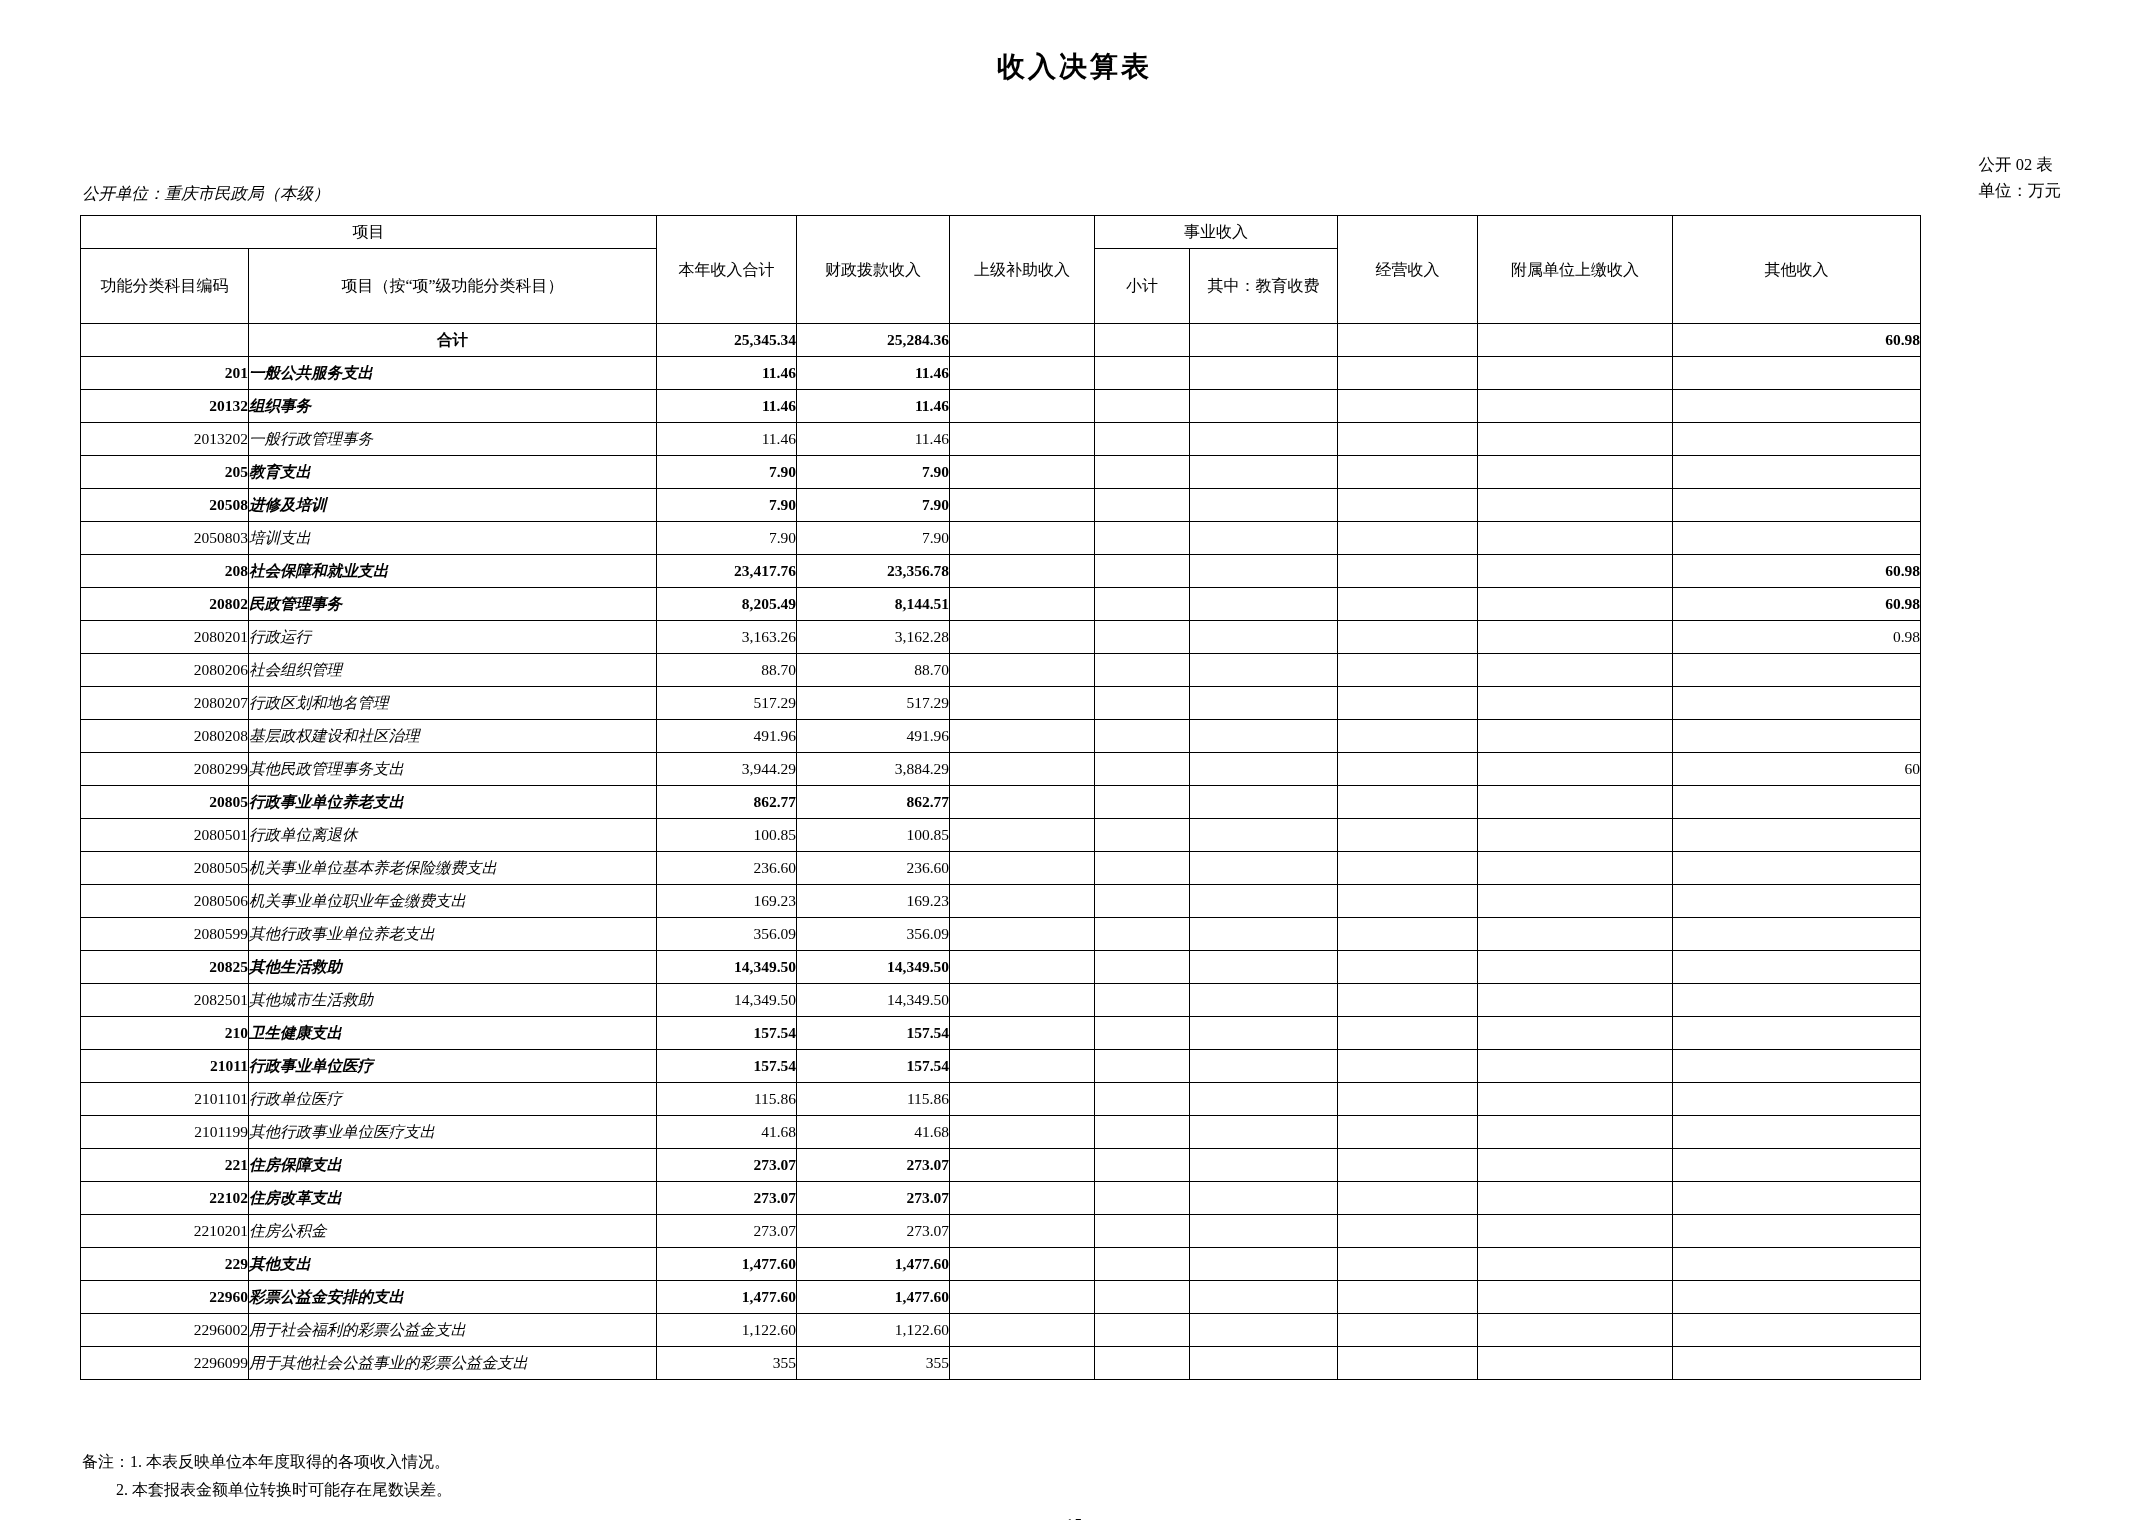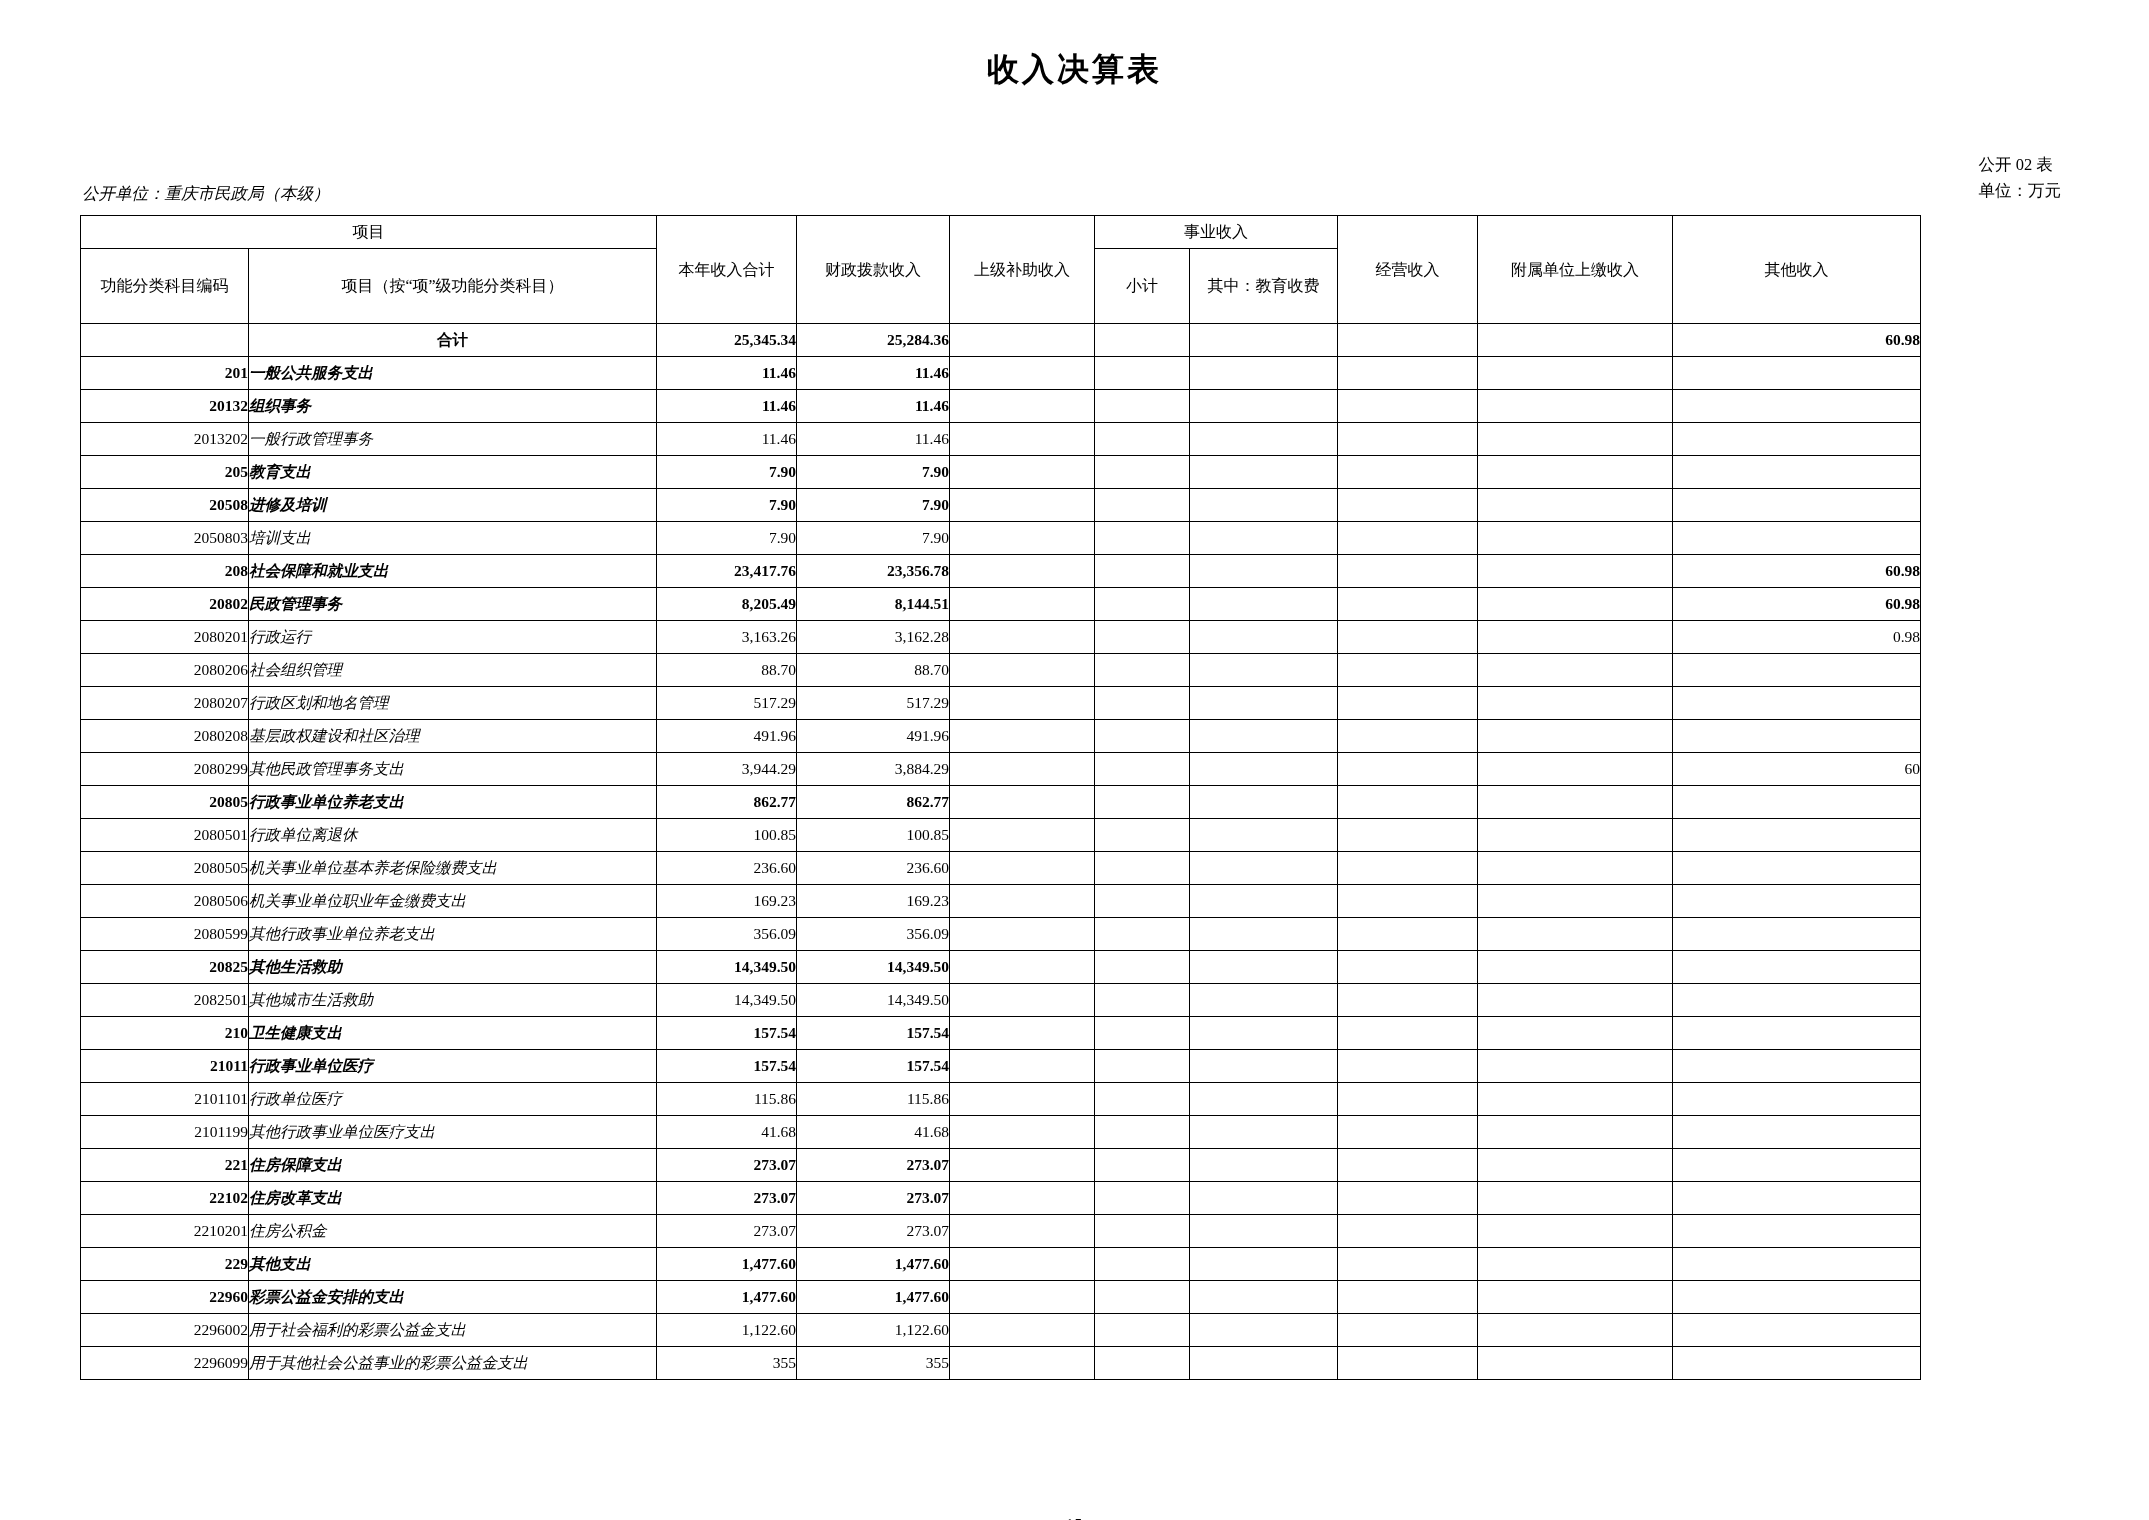--- a/index.html
+++ b/index.html
@@ -16,21 +16,21 @@
   }
   .page {
     position: relative;
     width: 2149px;
     height: 1520px;
     box-sizing: border-box;
     padding: 0;
   }
   .doc-title {
     text-align: center;
-    font-size: 32px;
+    font-size: 28px;
     font-weight: 700;
     letter-spacing: 3px;
     margin-top: 48px;
     margin-bottom: 0;
     font-family: "Liberation Serif", "DejaVu Serif", serif;
   }
   .meta-right {
     position: absolute;
     right: 88px;
     top: 104px;
@@ -544,15 +544,19 @@
           <td class="num"></td>
           <td class="num"></td>
           <td class="num"></td>
           <td class="num"></td>
           <td class="num"></td>
           <td class="num"></td>
         </tr>
       </tbody>
   </table>
 
+  <div class="notes">
+    <div>备注：1. 本表反映单位本年度取得的各项收入情况。</div>
+    <div>2. 本套报表金额单位转换时可能存在尾数误差。</div>
+  </div>
 
   <div class="pagenum">－ 15 －</div>
 </div>
 
 </body></html>

